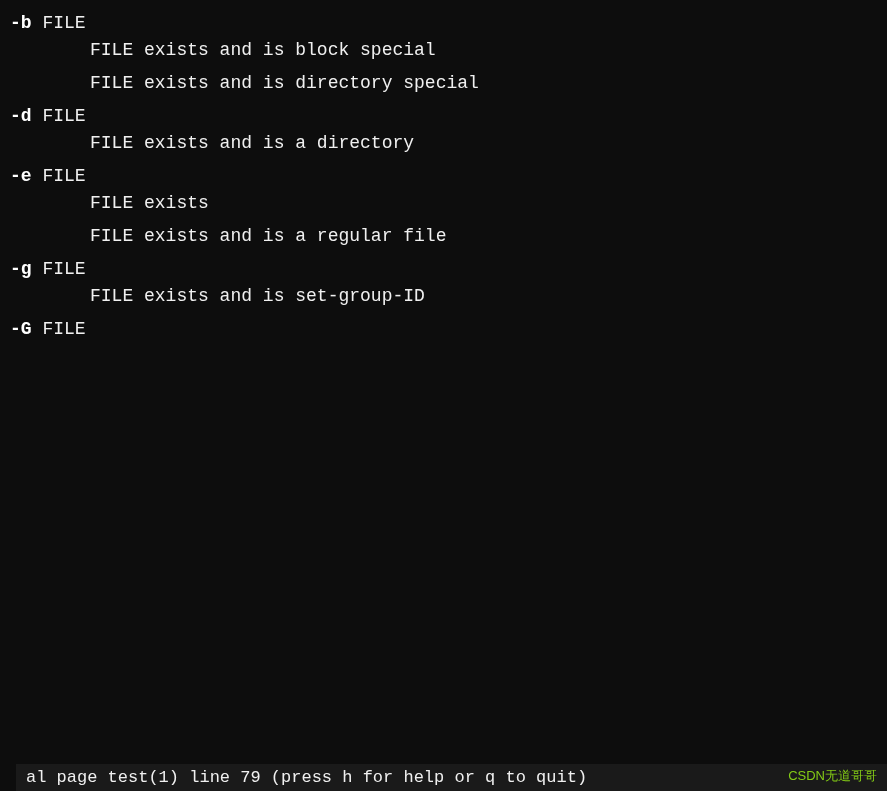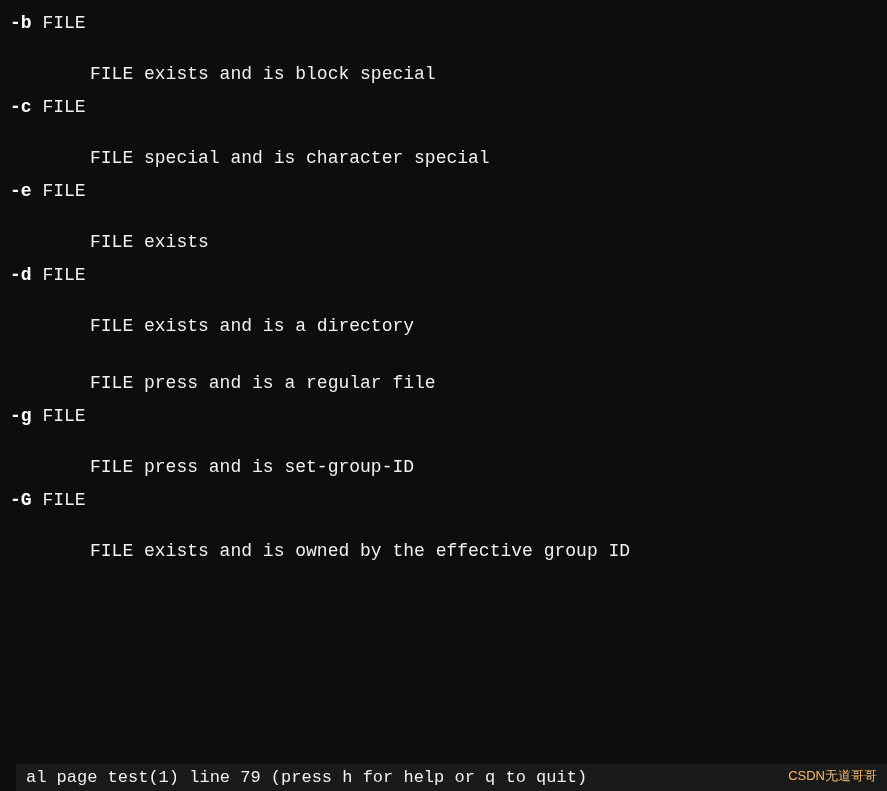--- a/index.html
+++ b/index.html
@@ -33,21 +33,20 @@
 
     .flag-line {
       padding-left: 10px;
       line-height: 1.5;
     }
 
     .desc-line {
       padding-left: 90px;
       line-height: 1.5;
       white-space: nowrap;
-      margin-top: 24px;
     }
 
     .flag-bold {
       font-weight: 900;
       color: #ffffff;
     }
 
     .status-bar {
       position: absolute;
       bottom: 0;
@@ -59,74 +58,70 @@
       font-size: 17px;
       white-space: nowrap;
       overflow: hidden;
       margin-left: 16px;
     }
 
     .watermark {
       position: absolute;
       bottom: 6px;
       right: 10px;
-      color: #fdba74;
+      color: #84cc16;
       font-size: 13px;
       font-family: sans-serif;
     }
   </style>
 </head>
 <body>
 
 <div class="terminal">
 
   <div class="entry">
     <div class="flag-line">
       <span class="flag-bold">-b</span><span> FILE</span>
     </div>
     <div class="desc-line">      FILE exists and is block special</div>
   </div>
 
   <div class="entry">
+    <div class="desc-line">      FILE exists and is directory special</div>
+  </div>
+
+  <div class="entry">
     <div class="flag-line">
-      <span class="flag-bold">-c</span><span> FILE</span>
+      <span class="flag-bold">-d</span><span> FILE</span>
     </div>
-    <div class="desc-line">      FILE special and is character special</div>
+    <div class="desc-line">      FILE exists and is a directory</div>
   </div>
 
   <div class="entry">
     <div class="flag-line">
       <span class="flag-bold">-e</span><span> FILE</span>
     </div>
     <div class="desc-line">      FILE exists</div>
   </div>
 
   <div class="entry">
-    <div class="flag-line">
-      <span class="flag-bold">-d</span><span> FILE</span>
-    </div>
-    <div class="desc-line">      FILE exists and is a directory</div>
-  </div>
-
-  <div class="entry">
-    <div class="desc-line">      FILE press and is a regular file</div>
+    <div class="desc-line">      FILE exists and is a regular file</div>
   </div>
 
   <div class="entry">
     <div class="flag-line">
       <span class="flag-bold">-g</span><span> FILE</span>
     </div>
-    <div class="desc-line">      FILE press and is set-group-ID</div>
+    <div class="desc-line">      FILE exists and is set-group-ID</div>
   </div>
 
   <div class="entry">
     <div class="flag-line">
       <span class="flag-bold">-G</span><span> FILE</span>
     </div>
-    <div class="desc-line">      FILE exists and is owned by the effective group ID</div>
   </div>
 
 
 </div>
 
 <div class="status-bar">al page test(1) line 79 (press h for help or q to quit)</div>
 
 <div class="watermark">CSDN无道哥哥</div>
 
 </body></html>

